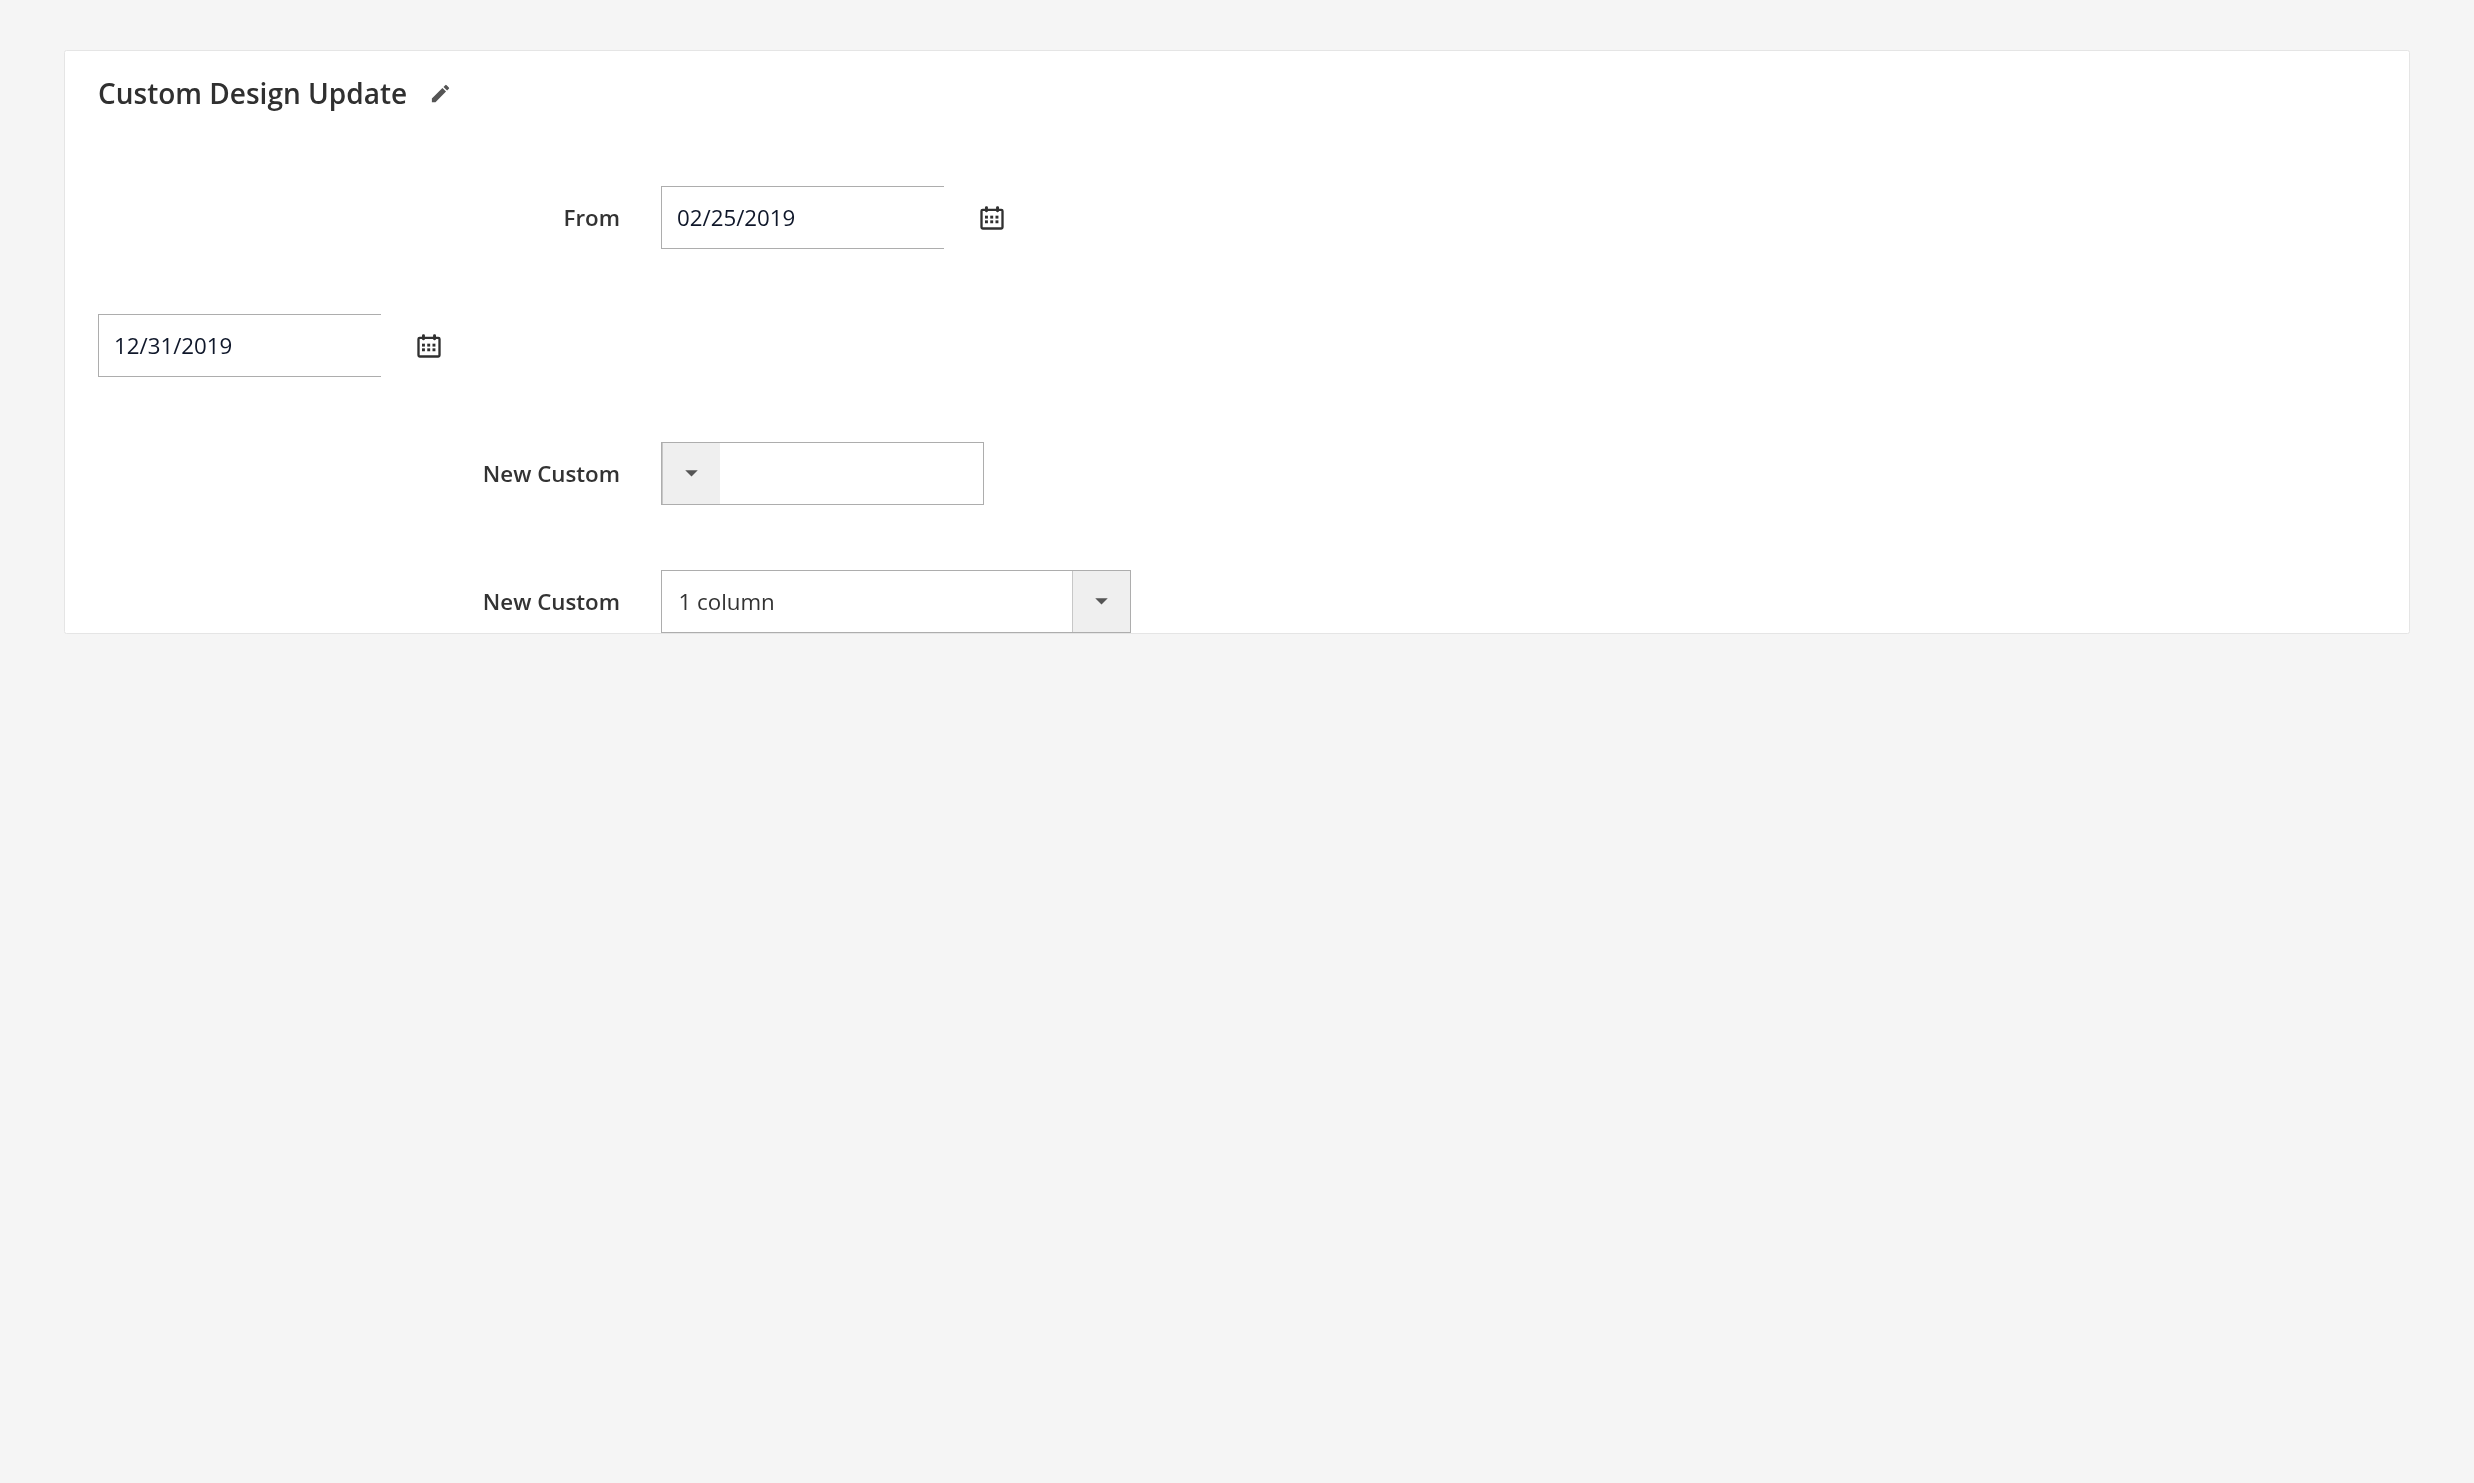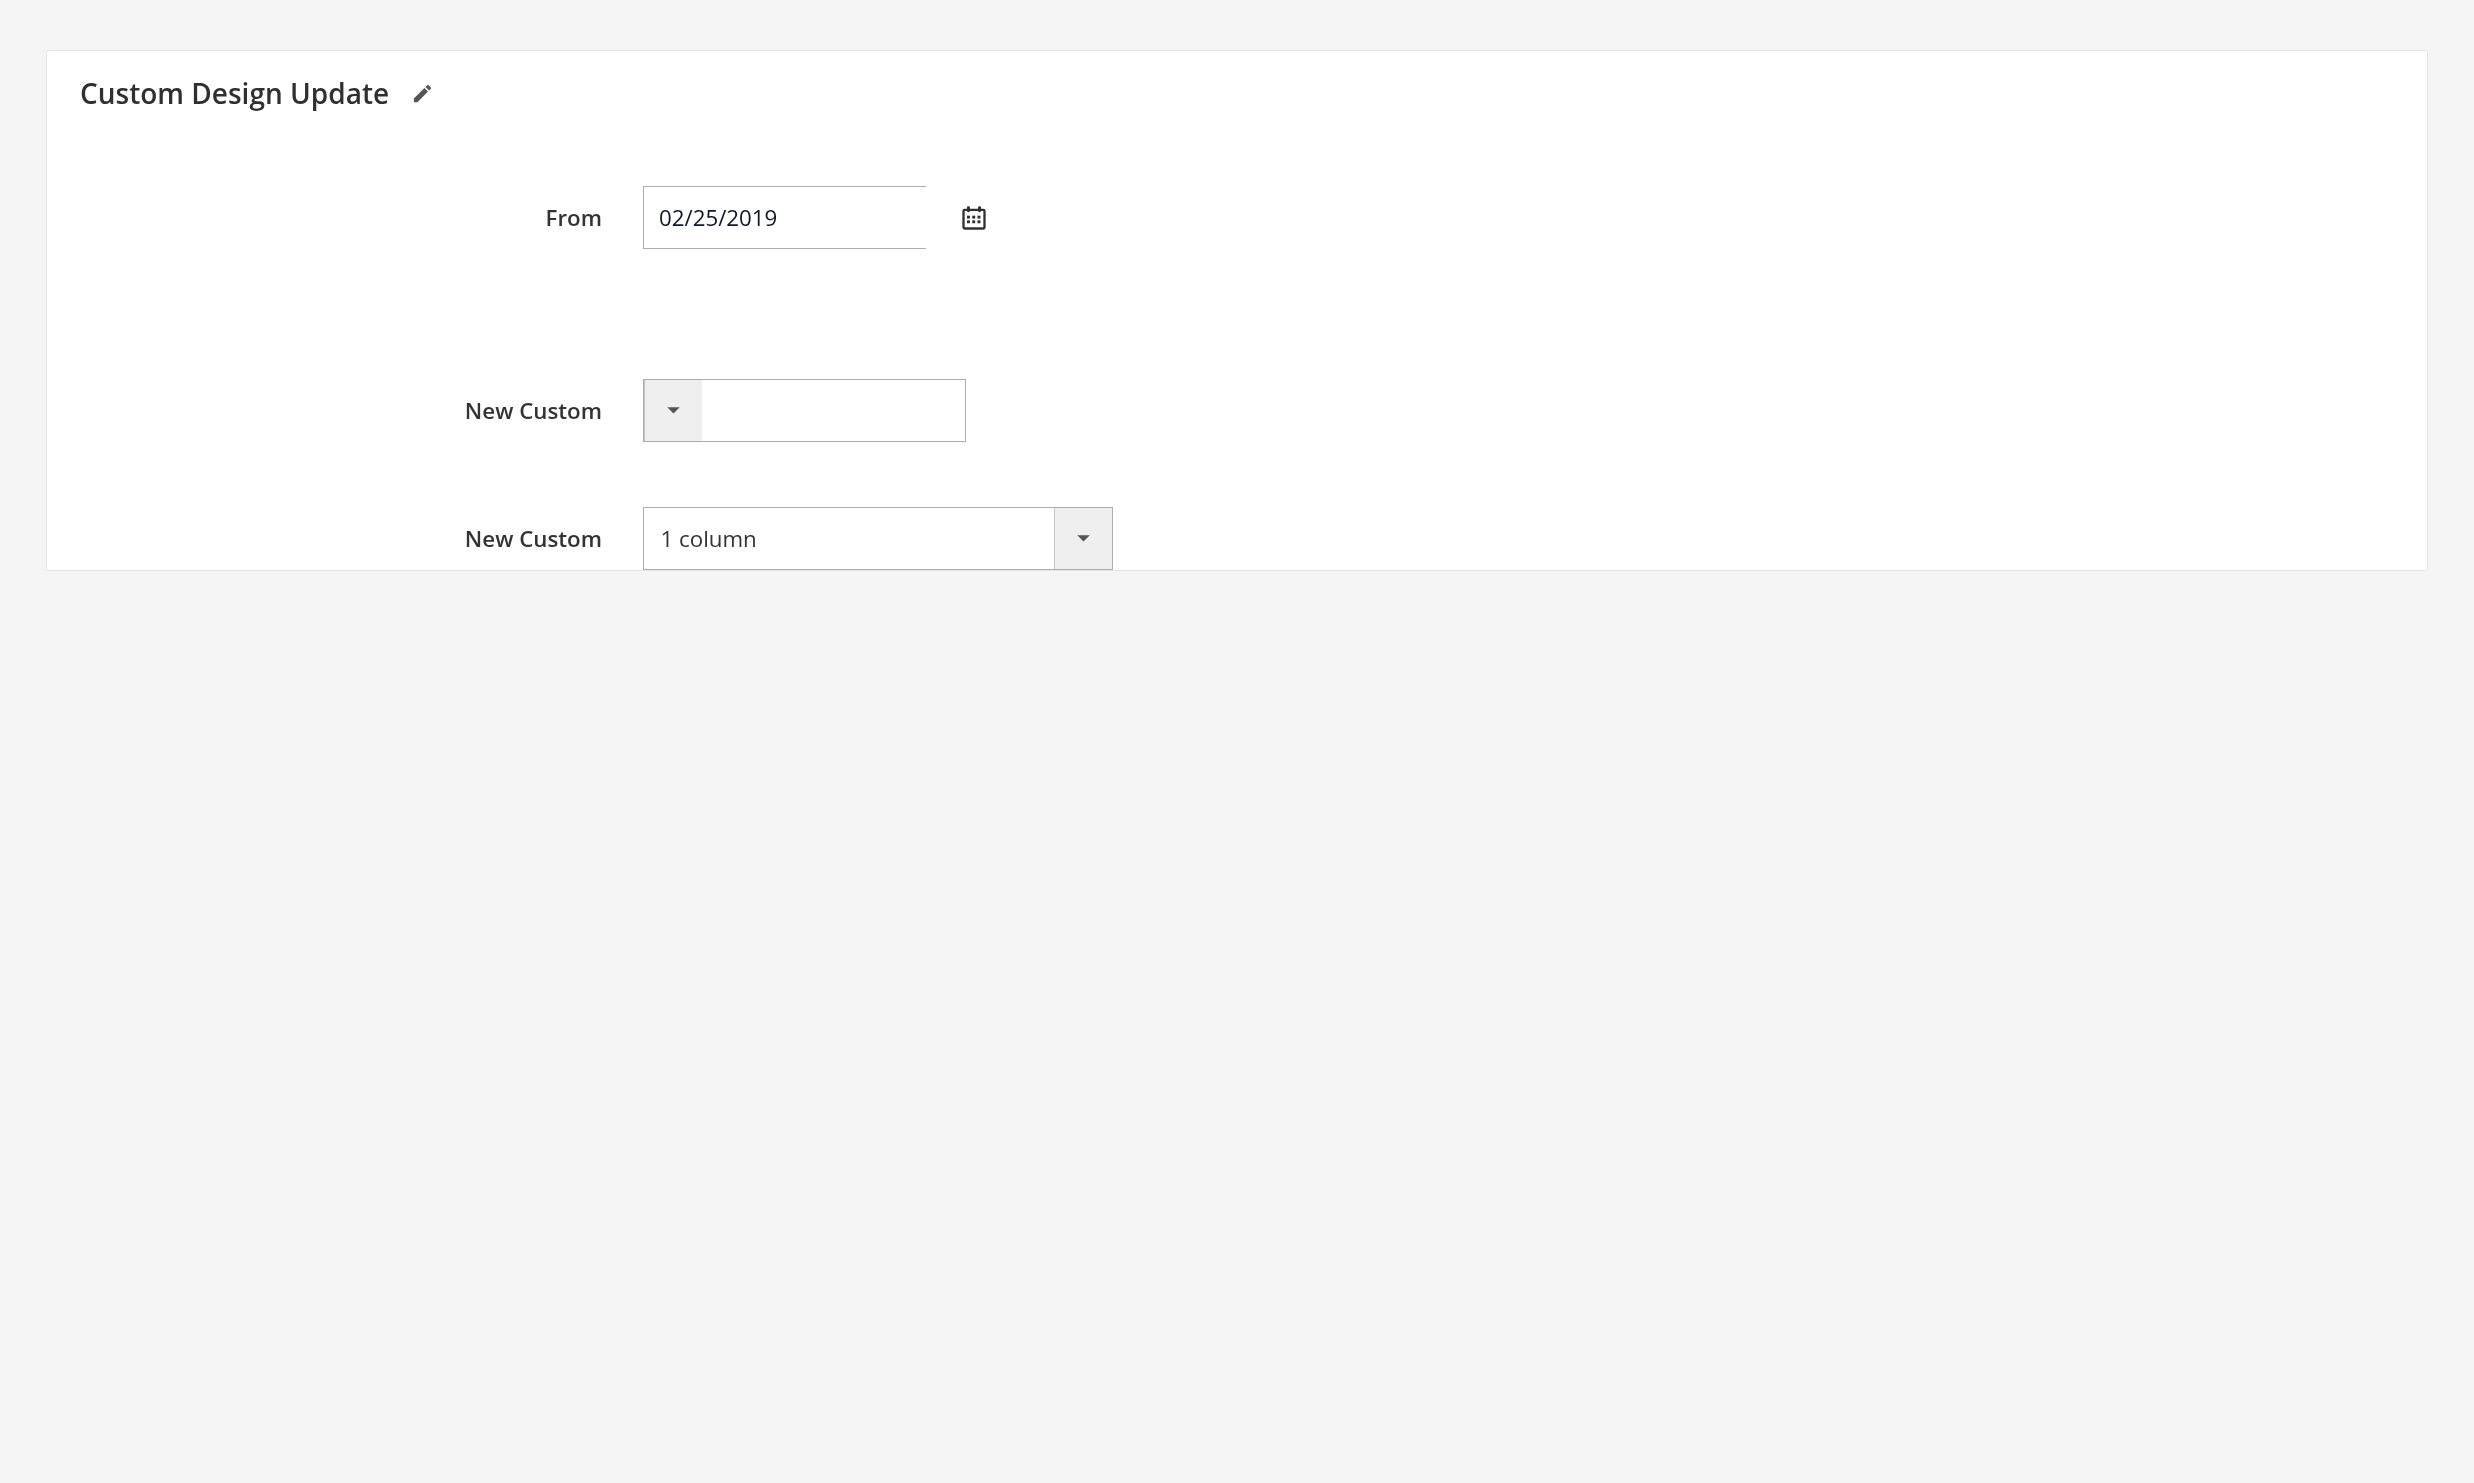--- a/index.html
+++ b/index.html
@@ -6,21 +6,21 @@
   html, body {
     margin: 0;
     padding: 0;
     width: 100%;
     height: 100%;
     background: #f5f5f5;
     font-family: 'Open Sans', 'Helvetica Neue', Arial, sans-serif;
     color: #333;
   }
   .page {
-    padding: 50px 46px;
+    padding: 50px 64px;
   }
   .panel {
     background: #fff;
     border: 0.8px solid #e5e5e5;
     border-radius: 2.5px;
     padding: 23px 33px 0 33px;
     width: 100%;
     overflow: hidden;
   }
   .panel-header {
@@ -153,20 +153,36 @@
               <rect x="6" y="14" width="2.5" height="譬2.5"></rect>
               <rect x="6" y="14" width="2.5" height="2.5"></rect>
               <rect x="10.5" y="14" width="2.5" height="2.5"></rect>
               <rect x="15" y="14" width="2.5" height="2.5"></rect>
             </svg>
           </button>
         </div>
       </div>
 
       <div class="form-row">
+        <div class="date-field">
+          <input type="text" class="date-input" value="12/31/2019" style="">
+          <button class="cal-btn">
+            <svg viewBox="0 0 24 24" fill="currentColor">
+              <rect x="3" y="5" width="18" height="16" rx="1" fill="none" stroke="currentColor" stroke-width="2"></rect>
+              <rect x="6" y="2" width="2.5" height="5" rx="1"></rect>
+              <rect x="15.5" y="2" width="2.5" height="5" rx="1"></rect>
+              <rect x="6" y="10" width="2.5" height="2.5"></rect>
+              <rect x="10.5" y="10" width="2.5" height="2.5"></rect>
+              <rect x="15" y="10" width="2.5" height="2.5"></rect>
+              <rect x="6" y="14" width="2.5" height="2.5"></rect>
+              <rect x="10.5" y="14" width="2.5" height="2.5"></rect>
+              <rect x="15" y="14" width="2.5" height="2.5"></rect>
+            </svg>
+          </button>
+        </div>
       </div>
 
       <div class="form-row">
         <label class="form-label">New Custom</label>
         <div class="select-field narrow">
           <div class="select-btn">
             <svg viewBox="0 0 12 8" fill="currentColor">
                 <path d="M1 1l5 5 5-5z"></path>
               </svg>
           </div>

